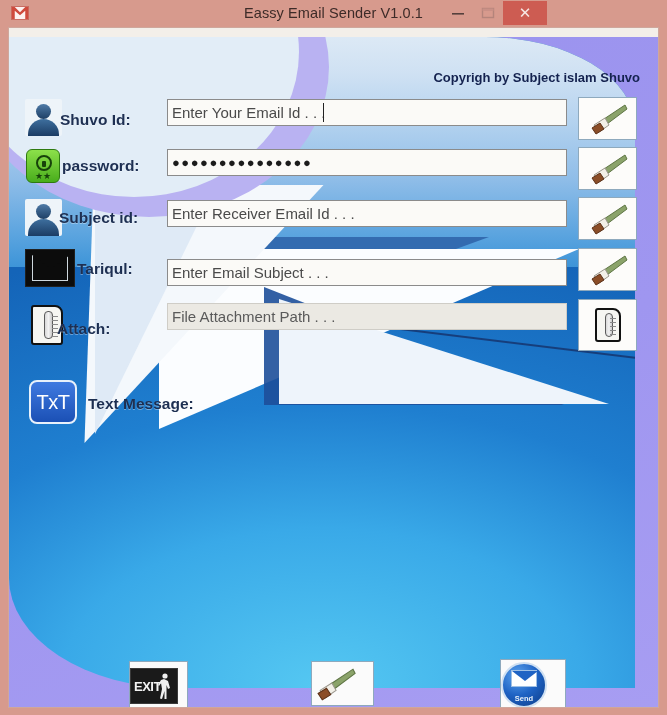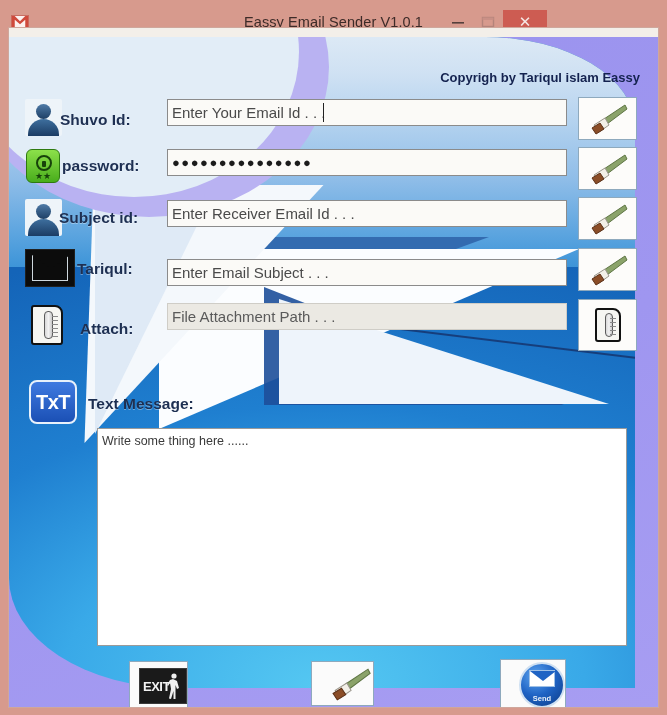--- a/index.html
+++ b/index.html
@@ -14,21 +14,21 @@
   
   #window {
     position: absolute;
     left: 0; top: 0;
     width: 667px; height: 715px;
     background: linear-gradient(180deg,#d79a8d 0%, #d79a8d 100%);
     border: 0;
   }
   #titlebar {
     position: absolute;
-    left: 0; top: 9px; width: 551px; height: 27px;
+    left: 0; top: 0; width: 551px; height: 27px;
     background: #d79a8d;
     display: flex; align-items: center;
   }
   #app-icon {
     position: absolute; left: 10px; top: 3px;
     width: 20px; height: 20px;
     display: flex; align-items: center; justify-content: center;
   }
   #title-text {
     position: absolute; left: 0; top: 0; width: 667px; height: 27px;
@@ -215,23 +215,22 @@
     resize: none;
     outline: none;
     line-height: 15px;
   }
 
   
   .bottombtn {
     position: absolute;
     background: #fbfbfb;
     border: 1px solid #8ea9bd;
-    display: flex; align-items: center; justify-content: flex-end;
+    display: flex; align-items: center; justify-content: flex-start;
     cursor: pointer;
-    padding-left: 8px;
   }
   #btn-exit   { left: 120px; top: 624px; width: 59px; height: 50px; }
   #btn-clear  { left: 302px; top: 624px; width: 63px; height: 45px; }
   #btn-send   { left: 491px; top: 622px; width: 66px; height: 52px; }
 
   
   #footer {
     position: absolute;
     left: 0; top: 651px; width: 649px; height: 28px;
     color: #15245a;
@@ -320,21 +319,21 @@
   .icon-doc .ln {
     position: absolute; right: 3px; width: 6px; height: 1px; background: #8a8a8a;
   }
   .icon-txt {
     width: 48px; height: 44px;
     border-radius: 8px;
     background: linear-gradient(180deg,#3f7ae0,#1b50b5);
     border: 2px solid #e8f1fb;
     color: #fff;
     display: flex; align-items: center; justify-content: center;
-    font-weight: bold; font-size: 20px;
+    font-weight: normal; font-size: 20px;
     letter-spacing: -0.5px;
   }
   .icon-brush { width: 42px; height: 34px; }
   .icon-exit {
     width: 48px; height: 36px;
     background: #1a1a1a;
     position: relative;
     display: flex; align-items: center;
     border: 1px solid #3a3a3a;
   }
@@ -485,38 +484,37 @@
         <div class="icon-doc">
             <div class="clip"></div>
           <div class="ln" style="top:9px;"></div>
             <div class="ln" style="top:13px;"></div>
           <div class="ln" style="top:17px;"></div>
             <div class="ln" style="top:21px;"></div>
           <div class="ln" style="top:25px;"></div>
             <div class="ln" style="top:29px;"></div>
         </div>
       </div>
-      <div class="flabel" style="left:71px; top:283px;">Attach:</div>
+      <div class="flabel" style="left:48px; top:283px;">Attach:</div>
       <input class="field readonly" style="top: 266px;" type="text" readonly="" value="File Attachment Path . . .">
       <div class="sidebtn" style="top:262px; height:52px;">
         <div class="icon-doc" style="width:26px;height:34px;">
           <div class="clip" style="left:8px;top:3px;width:8px;height:24px;"></div>
           <div class="ln" style="top:8px;"></div>
             <div class="ln" style="top:12px;"></div>
           <div class="ln" style="top:16px;"></div>
             <div class="ln" style="top:20px;"></div>
           <div class="ln" style="top:24px;"></div>
         </div>
       </div>
 
       <div class="ficon" style="left:19px; top:341px; width:50px; height:48px;">
         <div class="icon-txt">TxT</div>
       </div>
       <div class="flabel" style="left:79px; top:358px;">Text Message:</div>
-      <textarea id="msg-box" style="">Write some thing here ......</textarea>
 
       <div class="bottombtn" id="btn-exit">
         <div class="icon-exit">
           <span class="etext">EXIT</span>
           <svg class="figure" viewBox="0 0 14 26">
             <circle cx="7" cy="3" r="2.6" fill="#f0f0f0"></circle>
             <path d="M6 6 L10 8 L12 15 L10 16 L8.5 12 L8.5 26 L6.5 26 L6.5 18 L4 26 L2 25.5 L4 16 L3 10 L1 13 L0 12 L3 7 Z" fill="#f0f0f0"></path>
           </svg>
         </div>
       </div>
@@ -530,17 +528,17 @@
       </div>
 
       <div class="bottombtn" id="btn-send">
         <div class="icon-send">
           <div class="env2"></div>
           <div class="slabel">Send</div>
         </div>
       </div>
 
       <div id="footer"></div>
-      <div id="copyright">Copyrigh by Tariqul islam Eassy</div>
+      <div id="copyright">Copyrigh by Subject islam Shuvo</div>
 
     </div>
   </div>
 </div>
 
 </body></html>

